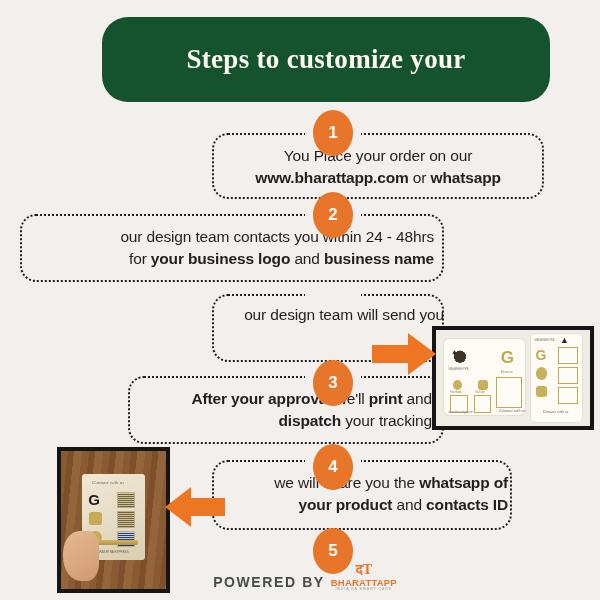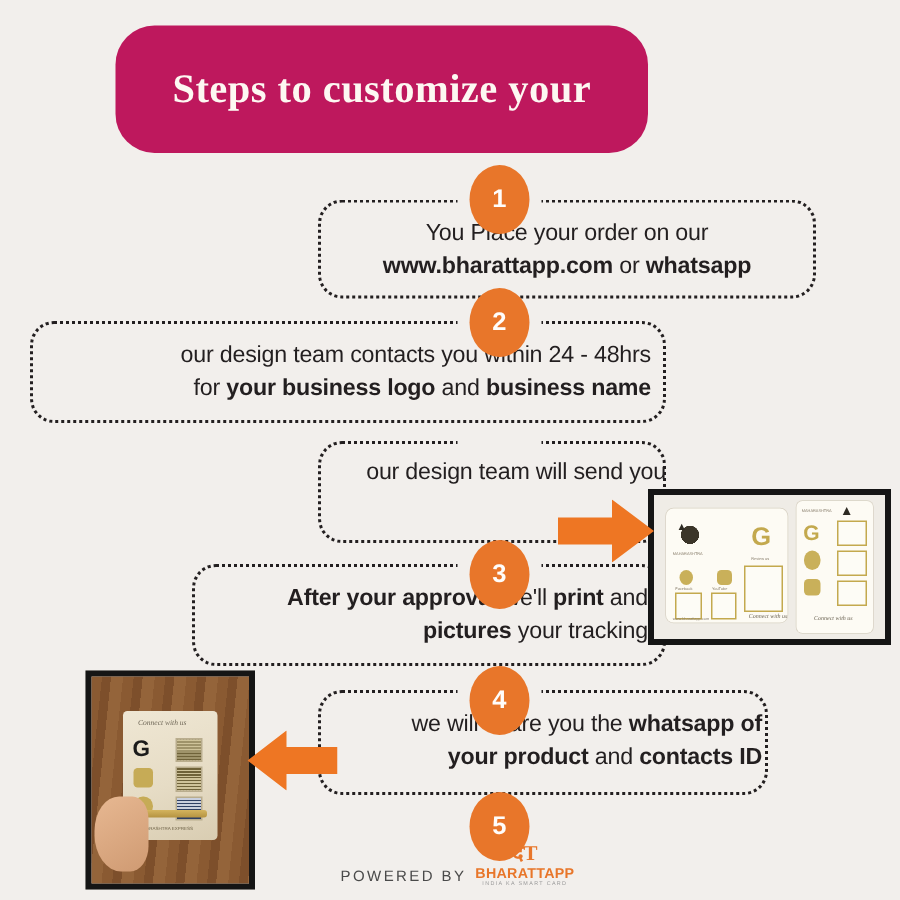--- a/index.html
+++ b/index.html
@@ -8,22 +8,22 @@
     width:600px;height:600px;overflow:hidden;
     background:#f2efec;
     font-family:"Liberation Sans", sans-serif;
     position:relative;
     -webkit-font-smoothing:antialiased;
   }
   .stage{position:absolute;inset:0;}
 
   
   .title-card{
-    position:absolute;left:77px;top:17px;width:355px;height:85px;
-    background:#be185d;border-radius:26px;
+    position:absolute;left:102px;top:17px;width:448px;height:85px;
+    background:#14532d;border-radius:26px;
     display:flex;flex-direction:column;align-items:center;justify-content:center;
     text-align:center;
   }
   .title-card .t-line{
     font-family:"Liberation Serif", serif;
     font-weight:bold;color:#fdf8f2;
     font-size:27px;line-height:1.06;letter-spacing:.3px;
   }
 
   
@@ -145,21 +145,21 @@
       repeating-linear-gradient(0deg,#6f6239 0 1px,#cfc39a 1px 2px),
       repeating-linear-gradient(90deg,#6f6239 0 1px,#cfc39a 1px 2px);
   }
 
   
   .footer{
     position:absolute;left:0;right:0;bottom:8px;
     display:flex;align-items:flex-end;justify-content:center;gap:6px;
   }
   .footer .pw{
-    color:#4a4a4a;font-size:10px;letter-spacing:1.6px;font-weight:normal;
+    color:#4a4a4a;font-size:14px;letter-spacing:1.6px;font-weight:bold;
     padding-bottom:2px;
     margin-left:10px;
   }
   .brandwrap{display:flex;flex-direction:column;align-items:center;}
   .brand-logo{
     font-family:"Liberation Serif",serif;color:#e8762a;
     font-size:14px;font-weight:bold;line-height:1;margin-bottom:1px;
   }
   .brand-name{
     color:#e8762a;font-size:9.5px;font-weight:bold;letter-spacing:.2px;line-height:1;
@@ -227,21 +227,21 @@
         <div class="qrbox" style="left:52%;top:15%;width:36%;height:17%;"></div>
         <div class="qrbox" style="left:52%;top:38%;width:36%;height:17%;"></div>
         <div class="qrbox" style="left:52%;top:60%;width:36%;height:17%;"></div>
         <div class="script" style="left:22%;top:85%;">Connect with us</div>
       </div>
     </div>
   </div>
 
   <div class="step-box" style="left:128px;top:376px;width:316px;height:68px;"></div>
   <div class="mask" style="left:305px;top:371px;width:56px;height:10px;"></div>
-  <div class="step-text ta-right" style="left:132px;top:388px;width:300px;"><b>After your approval</b><span>  we'll </span><b>print</b><span> and</span><br><b>pictures</b><span> your tracking</span></div>
+  <div class="step-text ta-right" style="left:132px;top:388px;width:300px;"><b>After your approval</b><span>  we'll </span><b>print</b><span> and</span><br><b>dispatch</b><span> your tracking</span></div>
   <div class="badge" style="left:313px;top:444px;">4</div>
 
   <div class="step-box" style="left:212px;top:460px;width:300px;height:70px;"></div>
   <div class="mask" style="left:305px;top:455px;width:56px;height:10px;"></div>
   <div class="step-text ta-left" style="left:226px;top:472px;width:282px;"><span>we will share you the </span><b>whatsapp of</b><br><b>your product</b><span> and </span><b>contacts ID</b></div>
   <div class="badge" style="left:313px;top:528px;">5</div>
 
   <div class="arrow" style="left:165px;top:487px;width:60px;height:40px;">
     <svg viewBox="0 0 60 40" width="60" height="40" aria-hidden="true">
       <polygon points="60,11 26,11 26,0 0,20 26,40 26,29 60,29" fill="#ee7623"></polygon>

